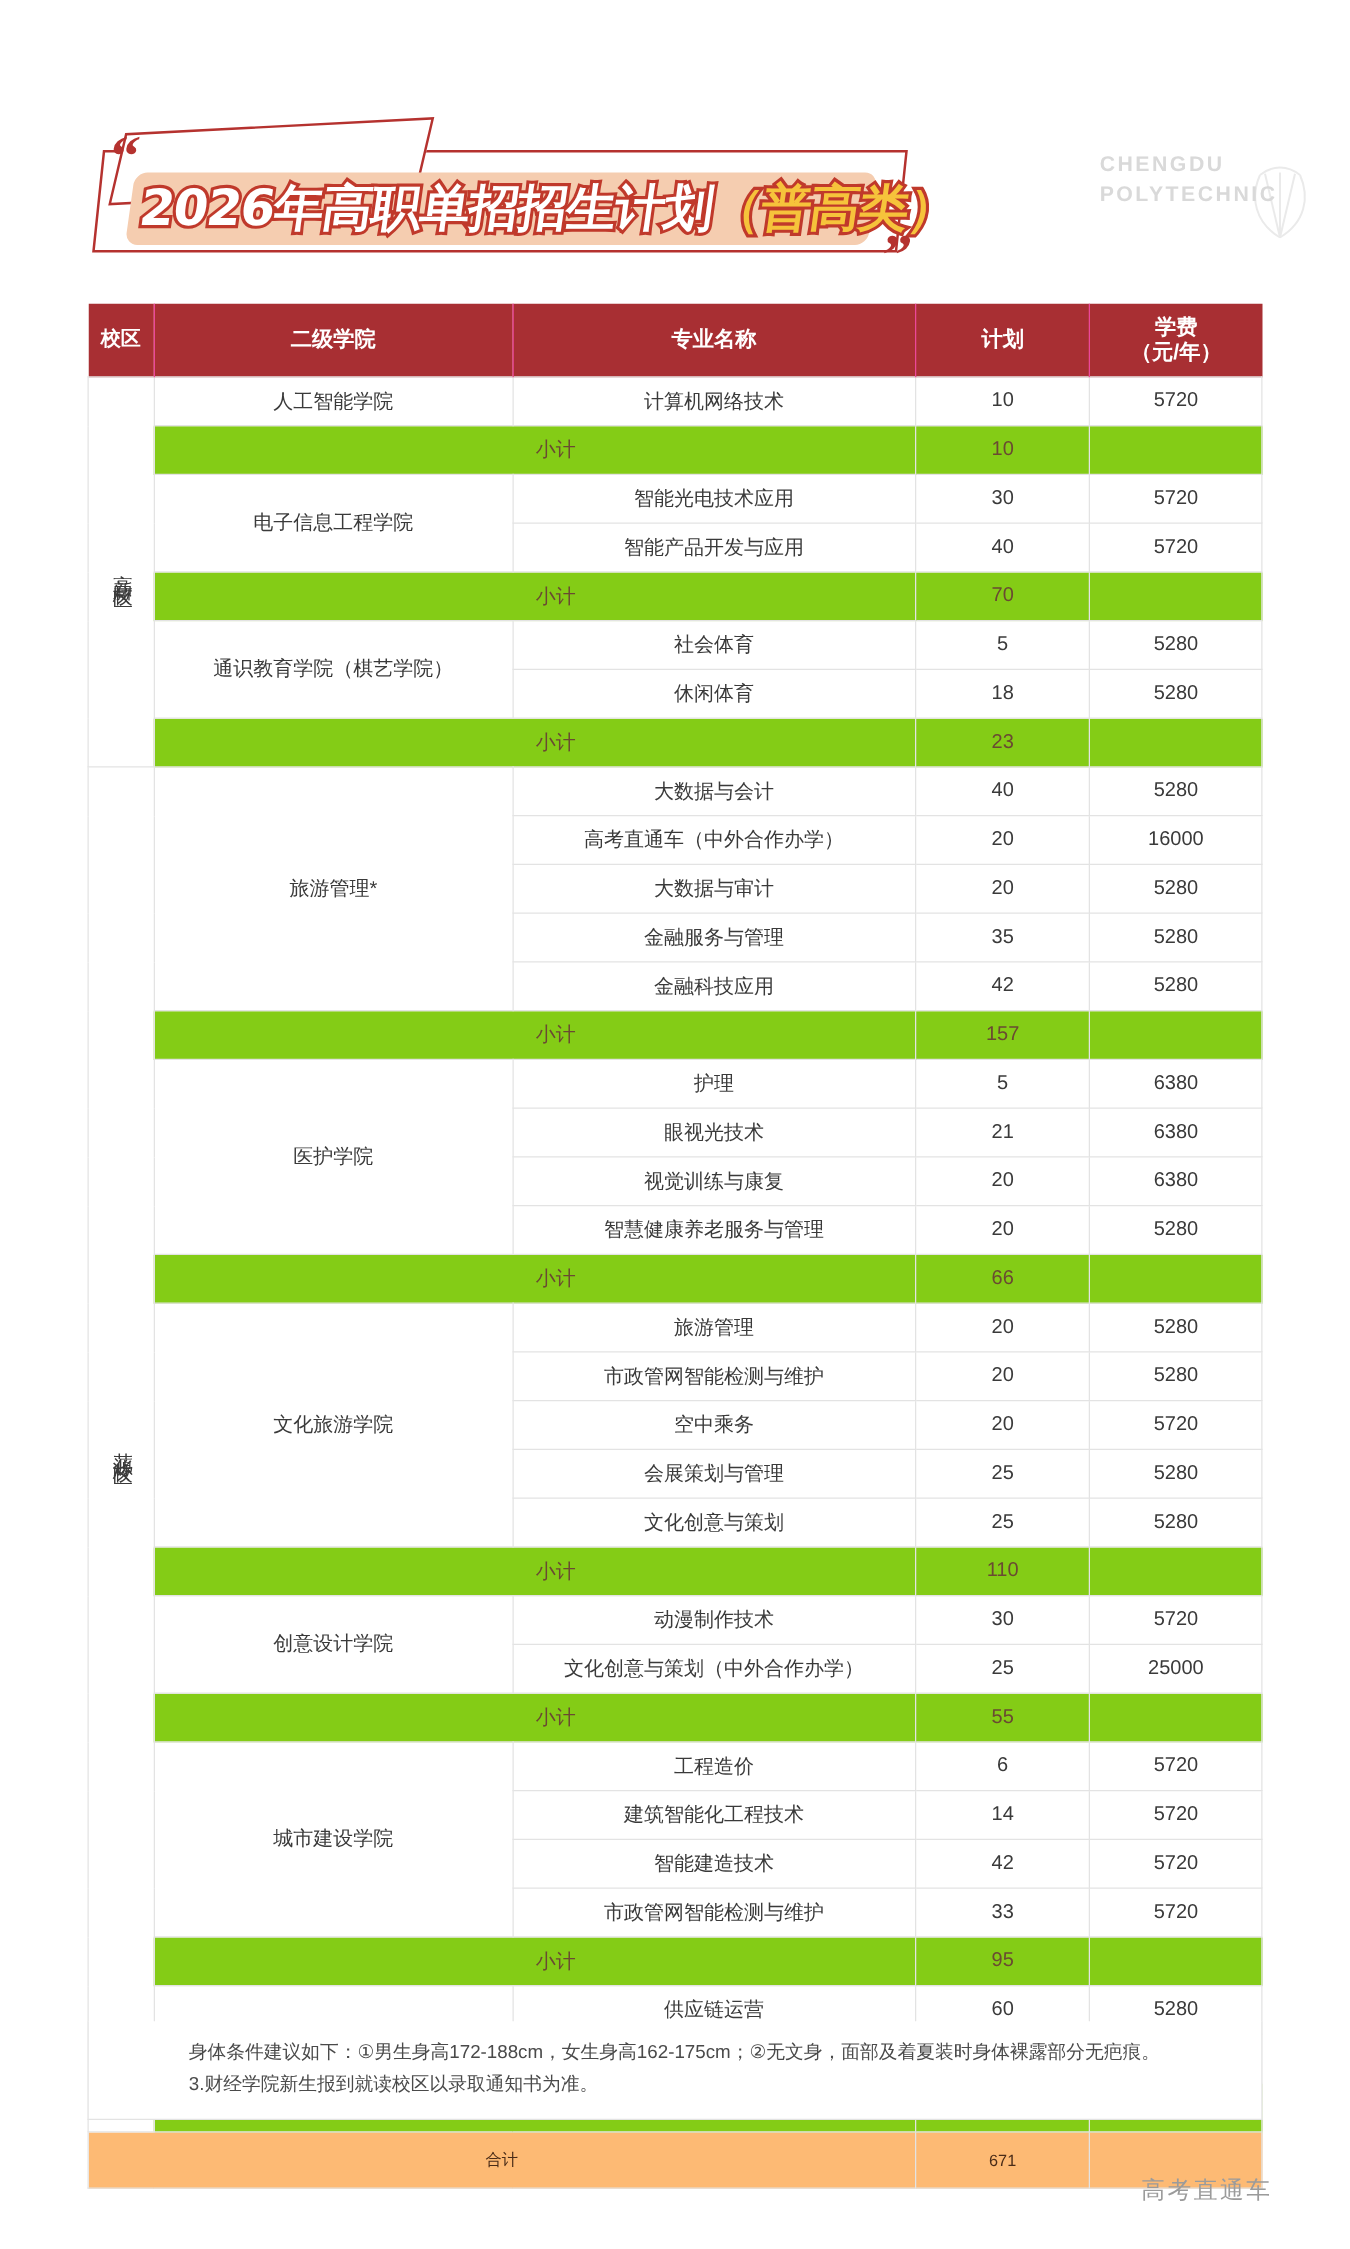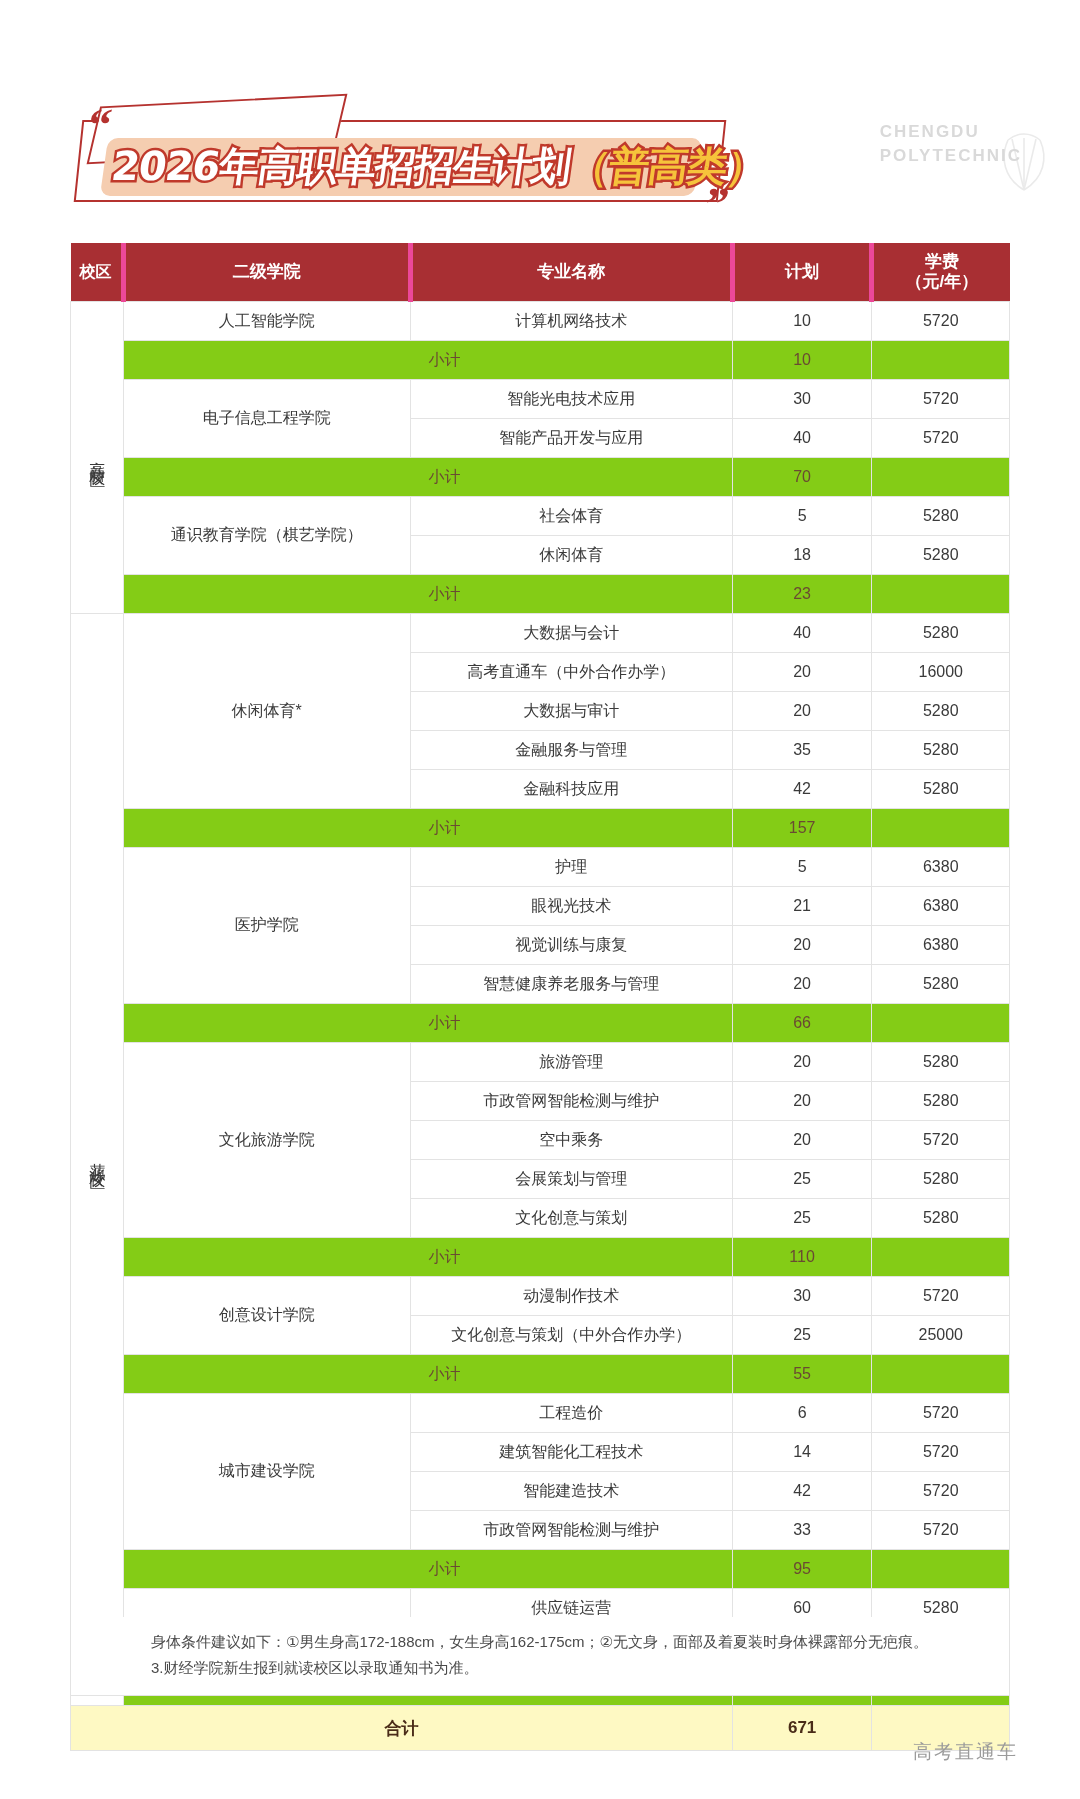--- a/index.html
+++ b/index.html
@@ -116,21 +116,21 @@
   table.plan col.c3{width:288px;}
   table.plan col.c4{width:125px;}
   table.plan col.c5{width:123px;}
 
   table.plan th{
     background:#a82f33;
     color:#ffffff;
     font-size:17px;
     font-weight:bold;
     height:54px;
-    border-right:5px solid #ec4899;
+    border-right:1px solid #ec4899;
     padding:2px 0;
     line-height:20px;
   }
   table.plan th:last-child{border-right:none;}
   table.plan th.narrow{
     font-size:16px;
     letter-spacing:0px;
   }
 
   table.plan td{
@@ -157,25 +157,25 @@
     line-height:1.05;
   }
   td.major{ text-align:left; padding-left:14px;}
   td.college{ }
   tr.sub td{
     background:#84cc16;
     color:#6a4a32;
   }
   tr.sub td.sublabel{ text-align:left; padding-left:14px;}
   tr.total td{
-    background:#fef9c3;
+    background:#fdba74;
     color:#4a2c18;
-    font-weight:bold;
+    font-weight:normal;
     height:36px;
-    font-size:17px;
+    font-size:13px;
   }
   tr.total td.totlabel{text-align:center;}
 
   
   .notes{
     position:absolute;
     left:70px; top:1617px;
     width:940px;
     box-sizing:border-box;
     border:1px solid #e3e3e3;
@@ -284,21 +284,21 @@
         <td>18</td>
         <td>5280</td>
       </tr>
       <tr class="sub">
         <td class="sublabel" colspan="2" style="text-align: left; padding-left: 305px;">小计</td>
         <td>23</td>
         <td></td>
       </tr>
       <tr>
         <td class="campus" rowspan="28"><span>花源校区</span></td>
-        <td class="college" rowspan="5">休闲体育*</td>
+        <td class="college" rowspan="5">旅游管理*</td>
         <td class="major">大数据与会计</td>
         <td>40</td>
         <td>5280</td>
       </tr>
       <tr>
         <td class="major">高考直通车（中外合作办学）</td>
         <td>20</td>
         <td>16000</td>
       </tr>
       <tr>

